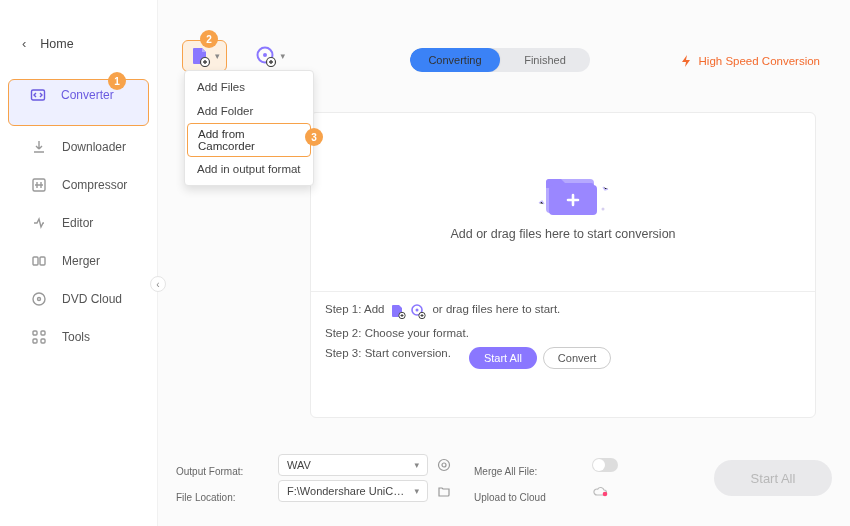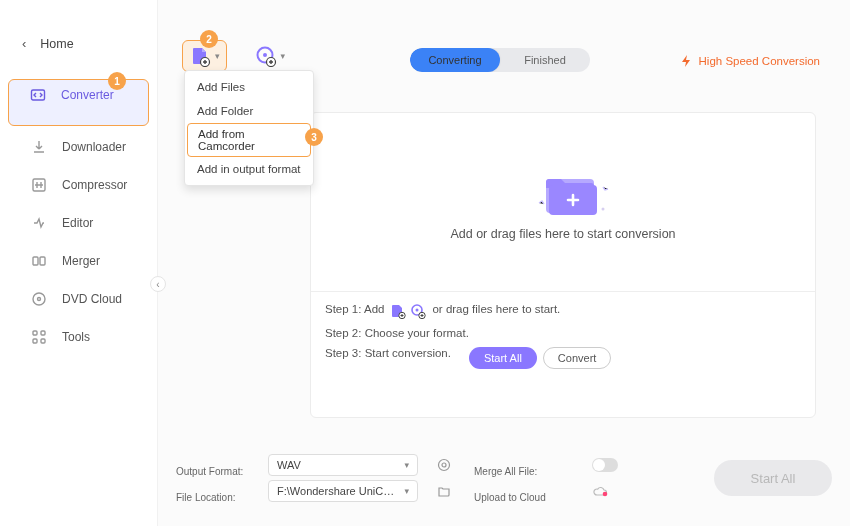--- a/index.html
+++ b/index.html
@@ -47,21 +47,21 @@
 .divider { position:absolute; left:0; right:0; top:178px; height:1px; background:#eee;}
 .steps { position:absolute; left:14px; top:190px; right:14px; font-size:11.5px; color:#555;}
 .steps .row { display:flex; gap:6px; margin-bottom:8px;}
 .steps .mini-ico { display:inline-flex; gap:4px;}
 .btn-pill { display:inline-flex; align-items:center; justify-content:center; height:22px; padding:0 14px; border-radius:12px; font-size:11px; cursor:pointer; border:1px solid transparent;}
 .btn-primary { background:#8a77ff; color:#fff;}
 .btn-outline { background:#fff; color:#555; border:1px solid #ccc;}
 
 .footer { position:absolute; left:18px; right:18px; bottom:14px; height:60px; display:grid; grid-template-columns:84px 160px 30px 110px 60px 1fr 130px; grid-template-rows:26px 26px; column-gap:8px; align-items:center;}
 .fl-label { font-size:10px; color:#666;margin-top:12px;}
-.sel { height:22px; border:1px solid #ddd; border-radius:4px; background:#fff; padding:0 8px; display:flex; align-items:center; justify-content:space-between; font-size:11px; color:#444; cursor:pointer; width:150px;}
+.sel { height:22px; border:1px solid #ddd; border-radius:4px; background:#fff; padding:0 8px; display:flex; align-items:center; justify-content:space-between; font-size:11px; color:#444; cursor:pointer; width:150px;margin-left:10px;}
 .sel .car { font-size:9px; color:#888;}
 .fi-ico { width:16px; height:16px; display:flex; align-items:center; justify-content:center; color:#888;}
 .toggle { width:26px; height:14px; background:#ddd; border-radius:8px; position:relative; cursor:pointer;}
 .toggle::after { content:""; position:absolute; width:12px; height:12px; background:#fff; border-radius:50%; left:1px; top:1px;}
 .start-all-big { width:118px; height:36px; border-radius:18px; background:#e9e9eb; color:#b8b8b8; display:flex; align-items:center; justify-content:center; font-size:13px; grid-row:1/3; grid-column:7; justify-self:end;}
 
 .badge { position:absolute; width:18px; height:18px; border-radius:50%; background:#f7a24a; color:#fff; font-size:10px; display:flex; align-items:center; justify-content:center; font-weight:600; z-index:30;}
 .badge.b1 { left:108px; top:72px; }
 .badge.b2 { left:200px; top:30px; }
 .badge.b3 { left:305px; top:128px; }

